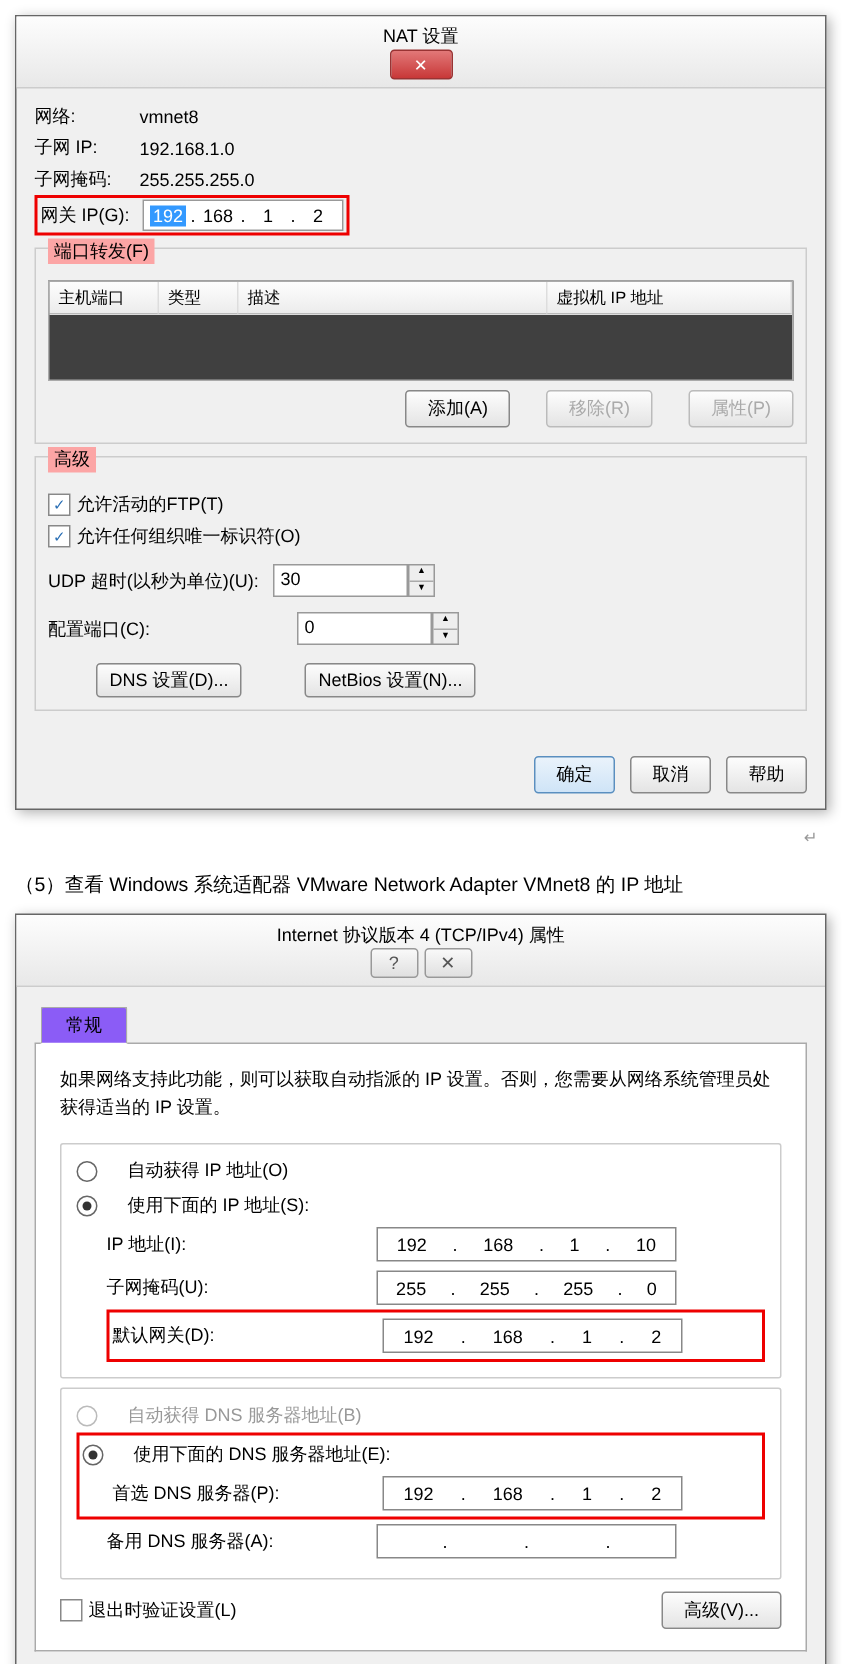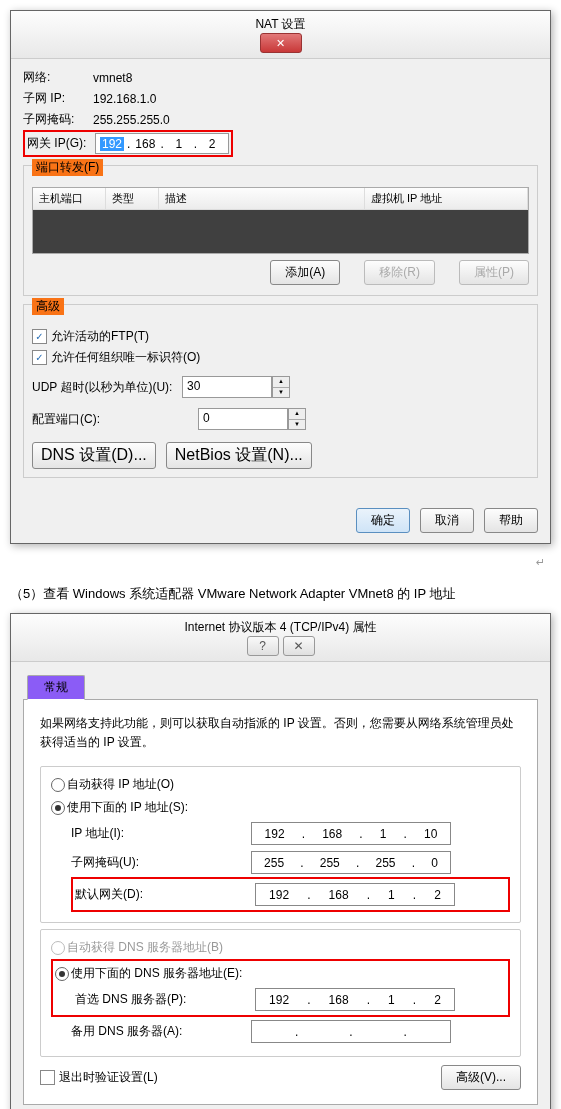--- a/index.html
+++ b/index.html
@@ -82,21 +82,21 @@
 .fieldset {
   border: 1px solid #ccc;
   margin: 8px 0;
   padding: 4px 8px 8px 8px;
   position: relative;
   background: #f0f0f0;
 }
 .fieldset-legend {
   position: relative;
   top: -11px;
-  background: #f97316;
+  background: #fca5a5;
   padding: 0 4px;
   display: inline-block;
 }
 .table-header {
   display: flex;
   background: linear-gradient(#fdfdfd, #ececec);
   border-bottom: 1px solid #ddd;
   font-size: 11px;
 }
 .th { padding: 3px 6px; border-right: 1px solid #ddd; }
@@ -174,23 +174,24 @@
   border-bottom: 1px solid #aaa;
   cursor: pointer;
   line-height: 8px;
 }
 .spinner div:last-child { border-bottom: none; }
 .small-btn {
   background: linear-gradient(#fdfdfd, #e4e4e4);
   border: 1px solid #888;
   border-radius: 3px;
   padding: 2px 8px;
-  font-size: 16px;
+  font-size: 12px;
   cursor: pointer;
   font-family: inherit;
+  margin-left: 32px;
 }
 .dialog-footer {
   display: flex;
   justify-content: flex-end;
   gap: 10px;
   padding: 10px 12px;
 }
 .caption {
   font-size: 13px;
   margin: 12px 0 10px 0;
@@ -231,21 +232,21 @@
 .radio.on::after {
   content: "";
   width: 6px;
   height: 6px;
   background: #333;
   border-radius: 50%;
 }
 .radio-row {
   display: flex;
   align-items: center;
-  gap: 2px;
+  gap: 20px;
   padding: 3px 0;
 }
 .disabled-text { color: #999; }
 .ip-field {
   border: 1px solid #888;
   background: #fff;
   width: 190px;
   padding: 2px 4px;
   font-family: Tahoma, sans-serif;
   display: flex;

